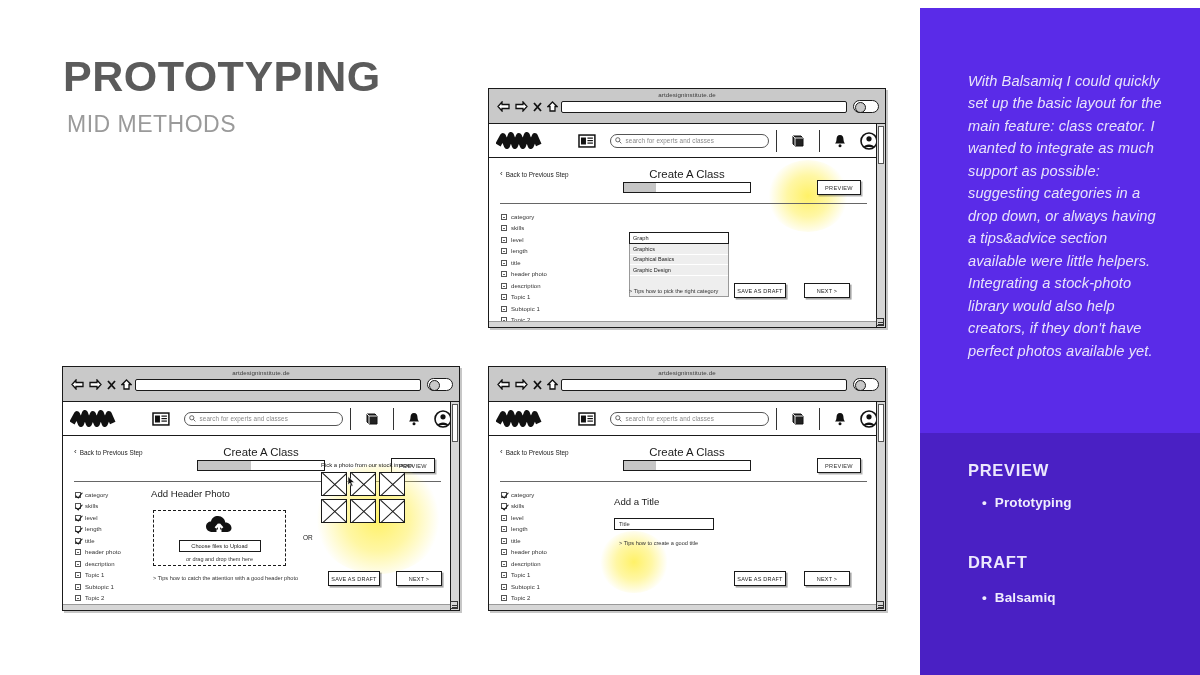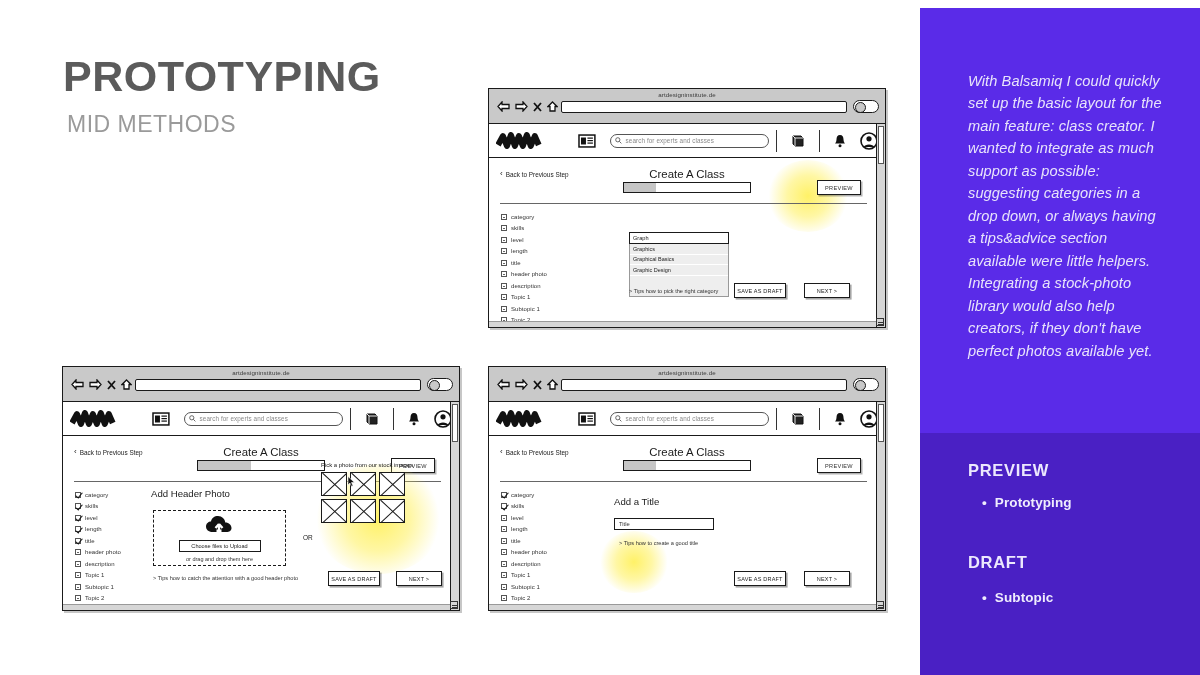--- a/index.html
+++ b/index.html
@@ -257,21 +257,21 @@
   <div id="sub-title">MID METHODS</div>
 </div>
 
 <div id="right-panel">
   <div id="panel-top"></div>
   <div id="panel-bottom"></div>
   <div id="panel-desc">With Balsamiq I could quickly set up the basic layout for the main feature: class creator. I wanted to integrate as much support as possible: suggesting categories in a drop down, or always having a tips&amp;advice section available were little helpers. Integrating a stock-photo library would also help creators, if they don't have perfect photos available yet.</div>
   <div id="methods-head" class="panel-head">PREVIEW</div>
   <div id="methods-item" class="panel-bullet">Prototyping</div>
   <div id="tools-head" class="panel-head">DRAFT</div>
-  <div id="tools-item" class="panel-bullet">Subtopic</div>
+  <div id="tools-item" class="panel-bullet">Balsamiq</div>
 </div>
 
 <div class="browser" id="win-tr">
   <div class="chrome">
     <div class="chrome-url">artdesigninstitute.de</div>
     <div class="nav-icons">
       <svg width="13" height="11" viewBox="0 0 13 11">
           <path d="M5 1 L1 5.5 L5 10 L5 7.5 L12 7.5 L12 3.5 L5 3.5 Z" fill="#fff" stroke="#111" stroke-width="1.3"></path>
         </svg>
       <svg width="13" height="11" viewBox="0 0 13 11">

